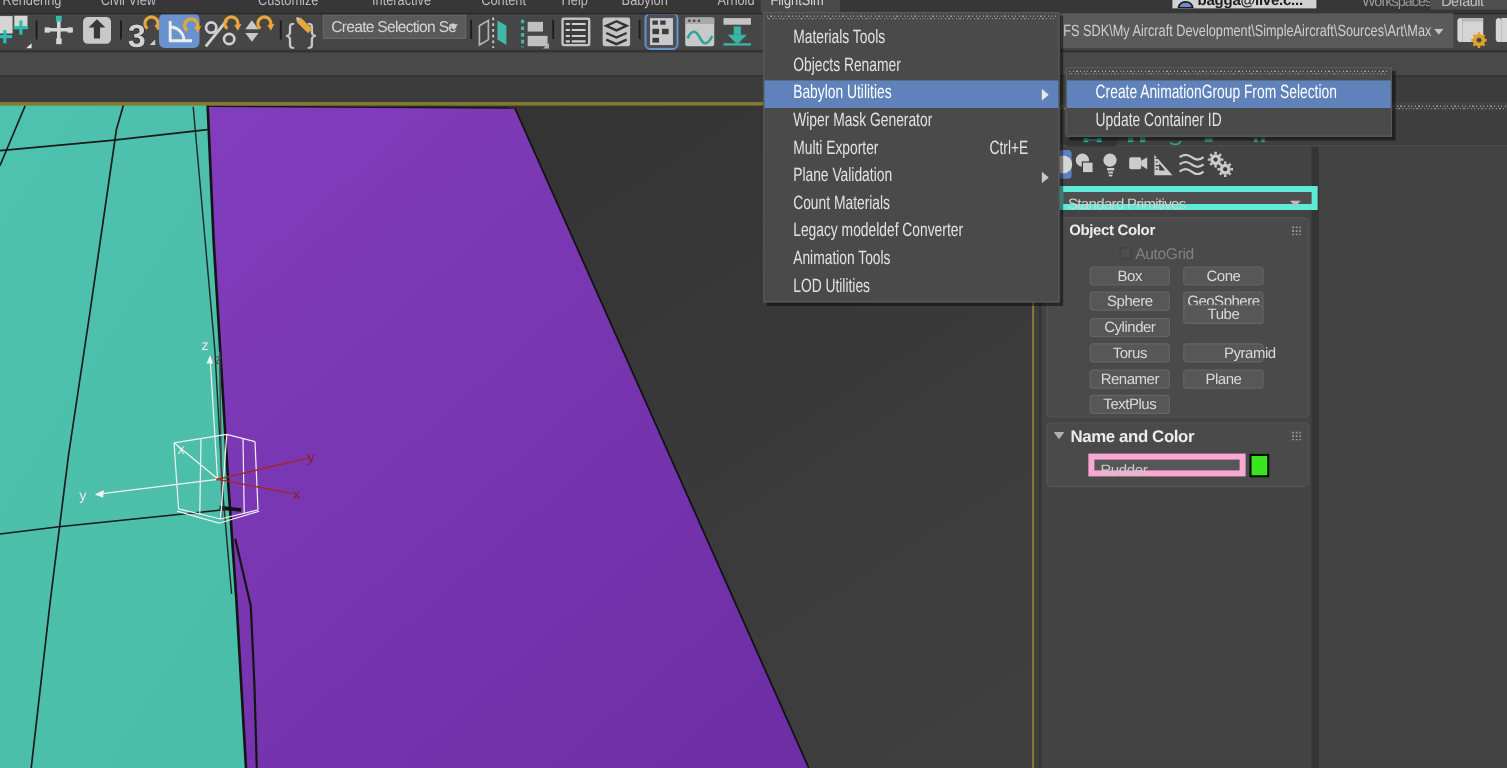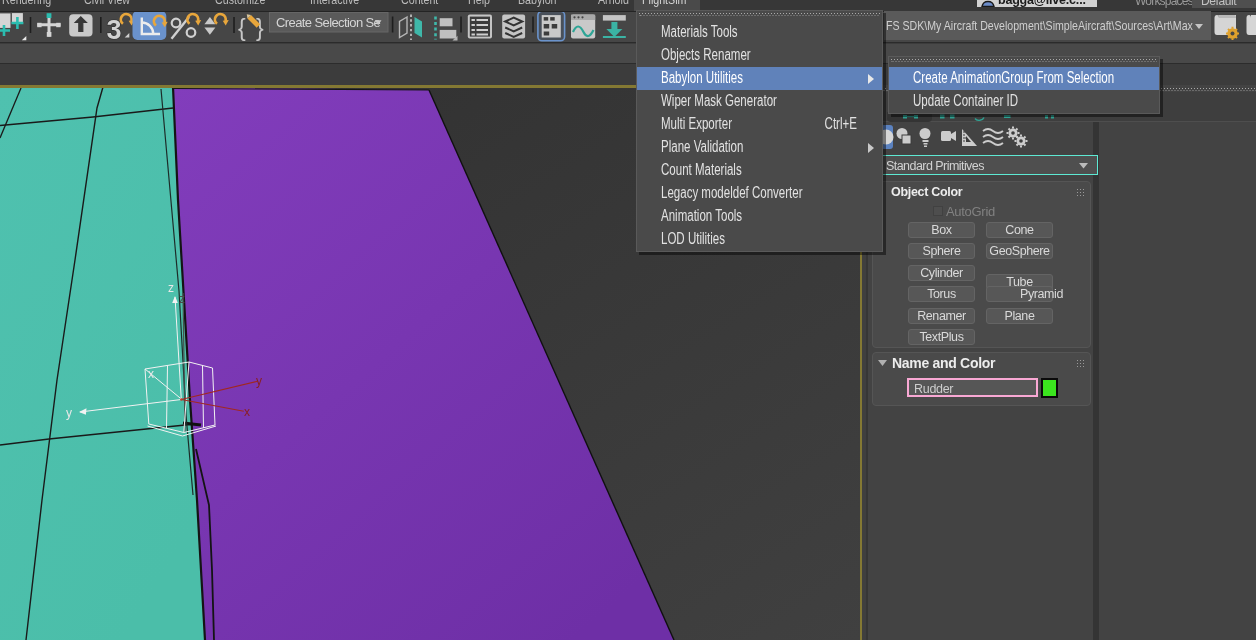--- a/index.html
+++ b/index.html
@@ -317,56 +317,56 @@
           <path d="M139 3.5 v2 M139 14.5 v2 M132.5 10 h2 M143.5 10 h2 M134.5 5.5 l1.5 1.5 M142 13 l1.5 1.5 M143.5 5.5 L142 7 M136 13 l-1.5 1.5"></path>
         </g>
       <circle cx="147" cy="18" r="4.5"></circle>
       <circle cx="147" cy="18" r="1.8" fill="#3c3c3c"></circle>
       <g stroke="#cccccc" stroke-width="2">
           <path d="M147 11.5 v2 M147 22.5 v2 M140.5 18 h2 M151.5 18 h2 M142.5 13.5 l1.5 1.5 M150 21 l1.5 1.5 M151.5 13.5 L150 15 M144 21 l-1.5 1.5"></path>
         </g>
     </g>
   </svg>
 
-  <div class="abs" style="left:881px;top:155px;width:217px;height:20px;background:#4f4f4f;border:1px solid #5eead4;">
+  <div class="abs" style="left:881px;top:155px;width:217px;height:20px;background:#4f4f4f;border:5px solid #5eead4;">
     <span class="abs" style="left:4px;top:3px;font-size:12.5px;letter-spacing:-0.55px;color:#d2d2d2;">Standard Primitives</span>
     <svg class="abs" style="right:8px;top:7px;" width="10" height="6" viewBox="0 0 10 6">
         <path d="M0 0 h9 l-4.5 5.5 z" fill="#bbbbbb"></path>
       </svg>
   </div>
 
   <div class="abs" style="left:872px;top:181px;width:219px;height:167px;background:#4a4a4a;border:1px solid #555;border-radius:4px;">
     <span class="abs" style="left:18px;top:3px;font-size:12.5px;letter-spacing:-0.3px;font-weight:bold;color:#ececec;">Object Color</span>
     <div class="abs" style="left:203px;top:6px;width:8px;height:8px;
          background-image:radial-gradient(circle, #9a9a9a 0.8px, transparent 1px);background-size:3px 3px;"></div>
 
     <div class="abs" style="left:60px;top:24px;width:10px;height:10px;background:#4e4e4e;border:1px solid #414141;"></div>
     <span class="abs" style="left:73px;top:22px;font-size:13px;letter-spacing:-0.3px;color:#818181;">AutoGrid</span>
 
     <div class="abs btn" style="left:35px;top:40px;">Box</div>
     <div class="abs btn" style="left:113px;top:40px;">Cone</div>
     <div class="abs btn" style="left:35px;top:61px;">Sphere</div>
     <div class="abs btn" style="left:113px;top:61px;">GeoSphere</div>
     <div class="abs btn" style="left:35px;top:83px;">Cylinder</div>
-    <div class="abs btn" style="left:113px;top:92px;">Tube</div>
+    <div class="abs btn" style="left:113px;top:72px;">Tube</div>
     <div class="abs btn" style="left:35px;top:104px;">Torus</div>
     <div class="abs btn" style="left:113px;top:104px;padding-left:33px;">Pyramid</div>
     <div class="abs btn" style="left:35px;top:126px;">Renamer</div>
     <div class="abs btn" style="left:113px;top:126px;">Plane</div>
     <div class="abs btn" style="left:35px;top:147px;">TextPlus</div>
   </div>
 
   <div class="abs" style="left:872px;top:352px;width:219px;height:54px;background:#4a4a4a;border:1px solid #555;border-radius:4px;">
     <svg class="abs" style="left:5px;top:7px;" width="9" height="6" viewBox="0 0 9 6">
         <path d="M0 0 h9 l-4.5 6 z" fill="#b0b0b0"></path>
       </svg>
     <span class="abs" style="left:19px;top:2px;font-size:14px;letter-spacing:-0.3px;font-weight:bold;color:#ececec;">Name and Color</span>
     <div class="abs" style="left:203px;top:6px;width:8px;height:8px;
          background-image:radial-gradient(circle, #9a9a9a 0.8px, transparent 1px);background-size:3px 3px;"></div>
-    <div class="abs" style="left:34px;top:25px;width:131px;height:19px;background:#565656;border:2px solid #f9a8d4;">
+    <div class="abs" style="left:34px;top:25px;width:131px;height:19px;background:#565656;border:5px solid #f9a8d4;">
       <span class="abs" style="left:5px;top:2px;font-size:12.5px;letter-spacing:-0.3px;color:#cdcdcd;">Rudder</span>
     </div>
     <div class="abs" style="left:168px;top:25px;width:17px;height:20px;background:#3be51e;border:2px solid #0a0a0a;"></div>
   </div>
 
   <div class="abs" id="menu" style="left:636px;top:10px;width:247px;height:242px;background:#4a4a4a;
        border:1px solid #5a5a5a;box-shadow:3px 3px 0 rgba(0,0,0,0.45);">
     <div class="abs dots" style="left:2px;top:2px;right:2px;height:3px;"></div>
     <div class="mi" style="top:10px;">
         <span class="t">Materials Tools</span>

